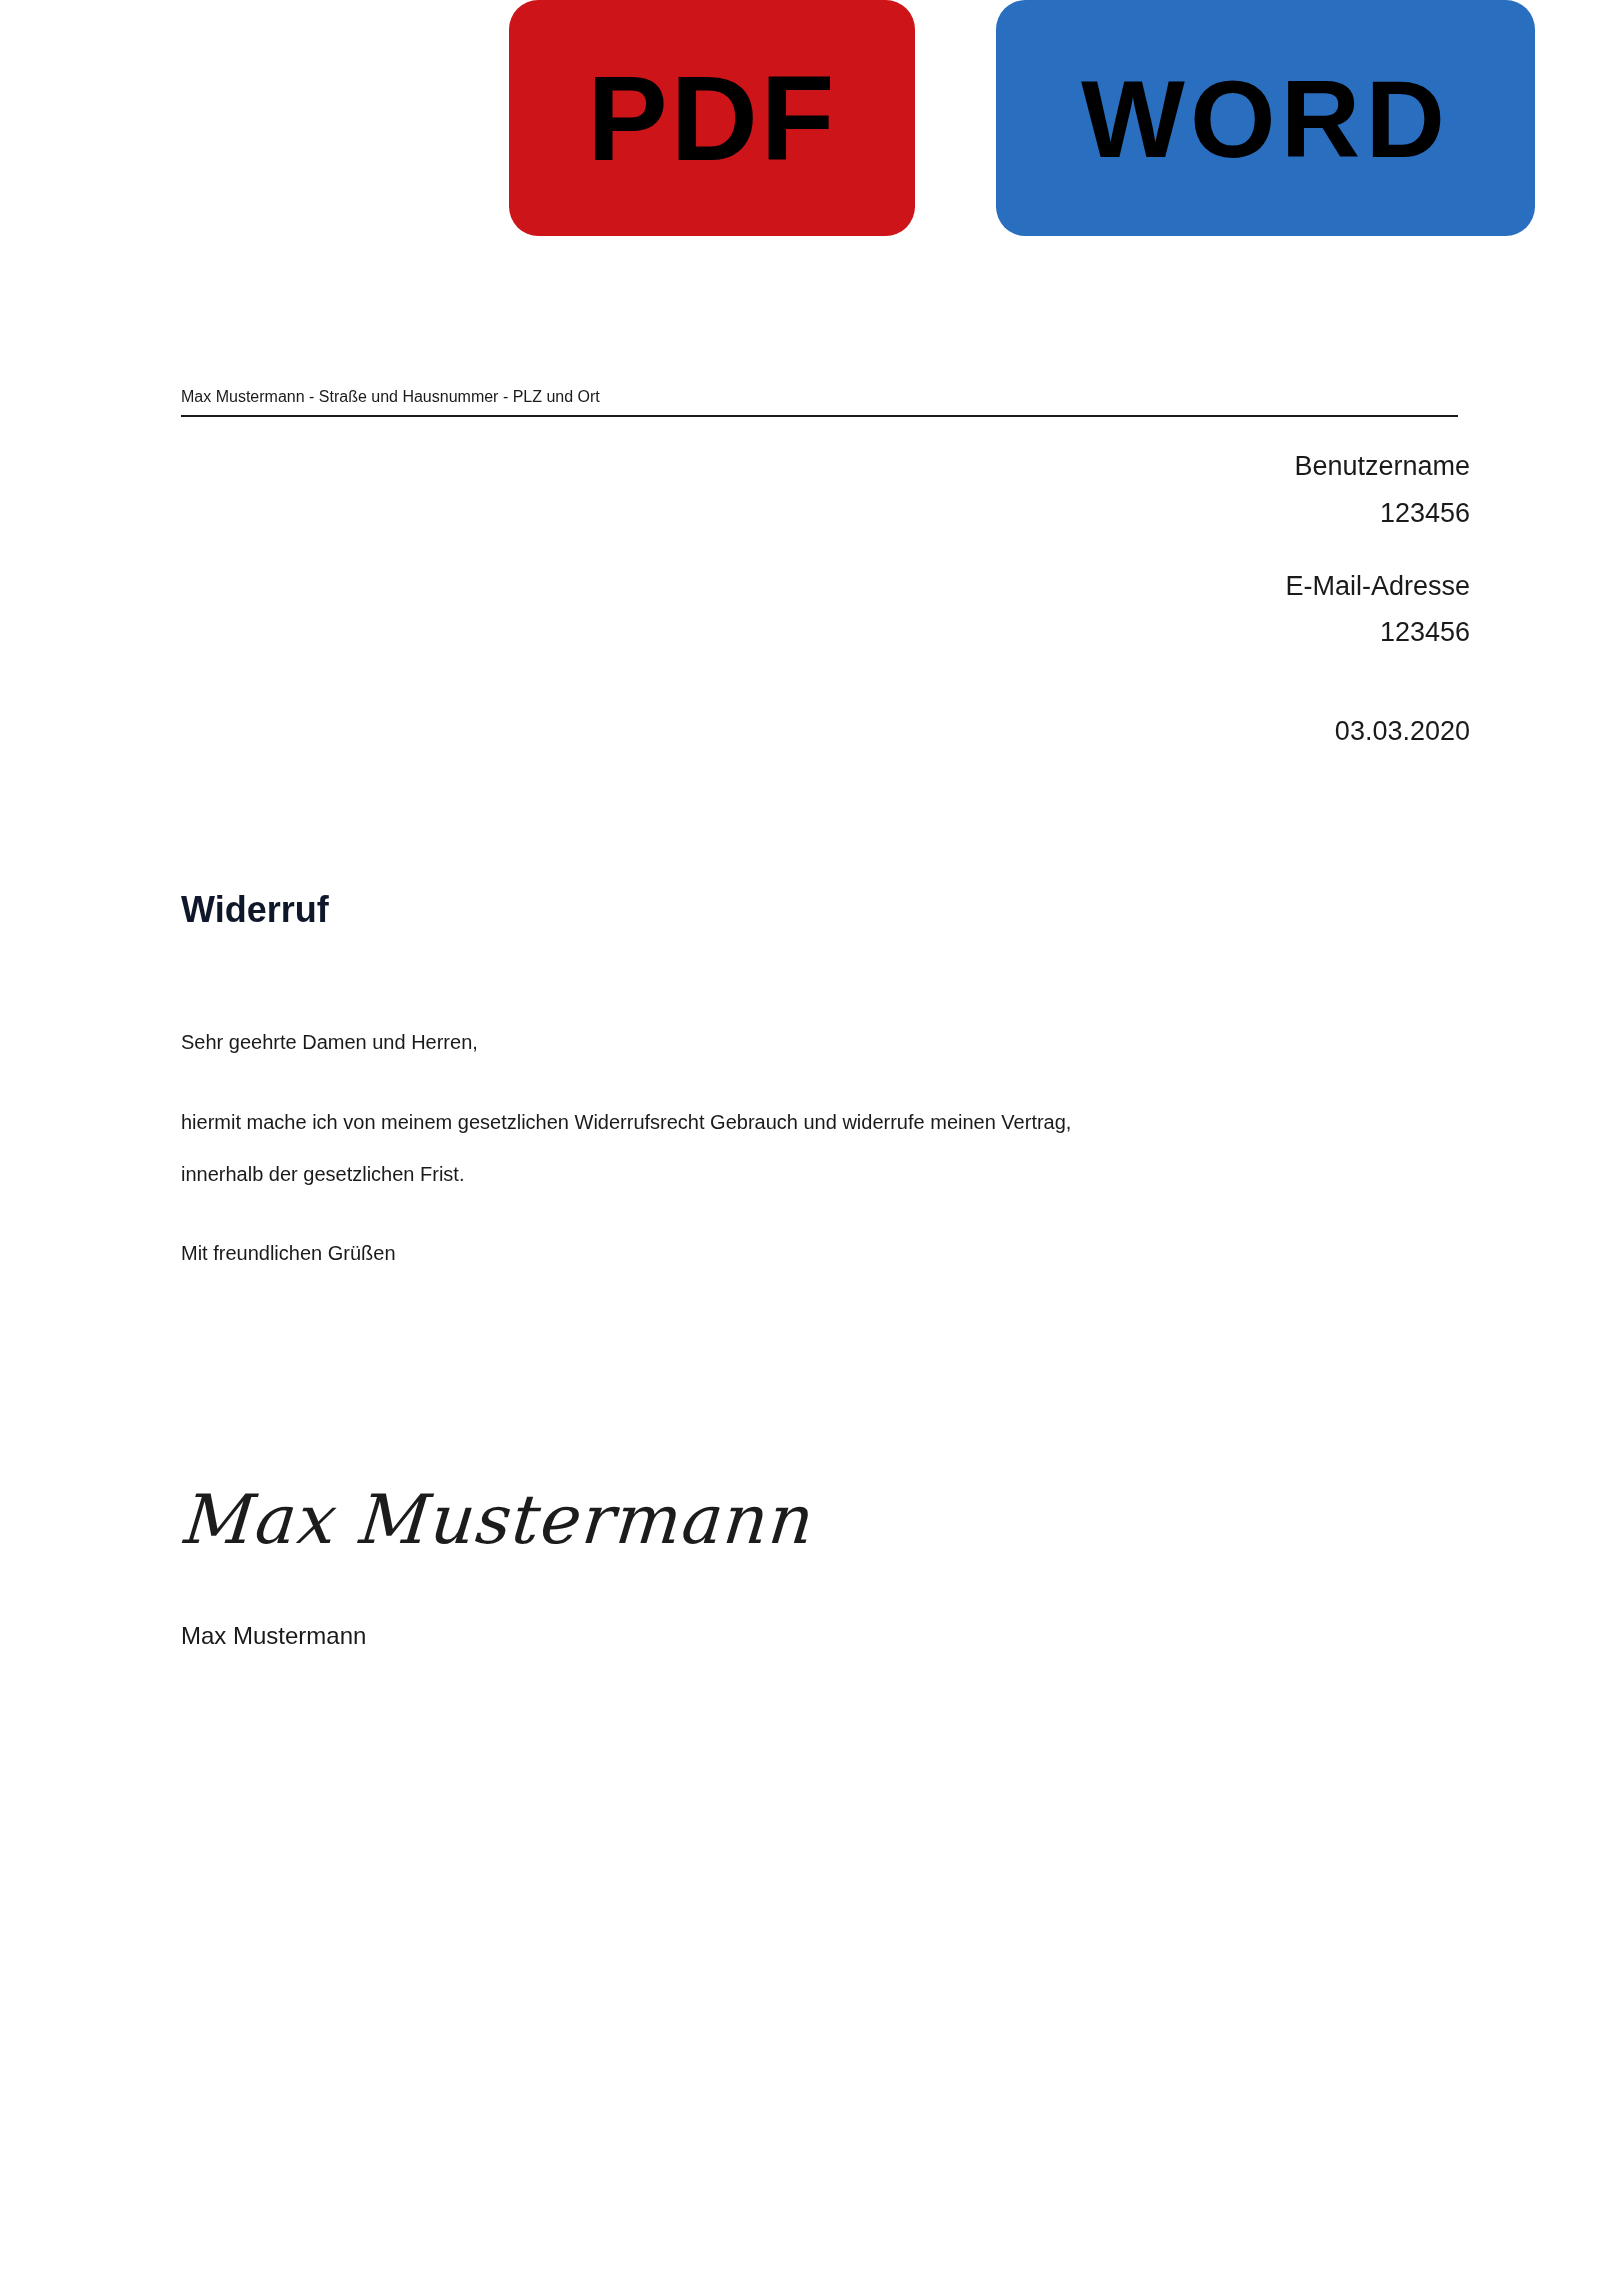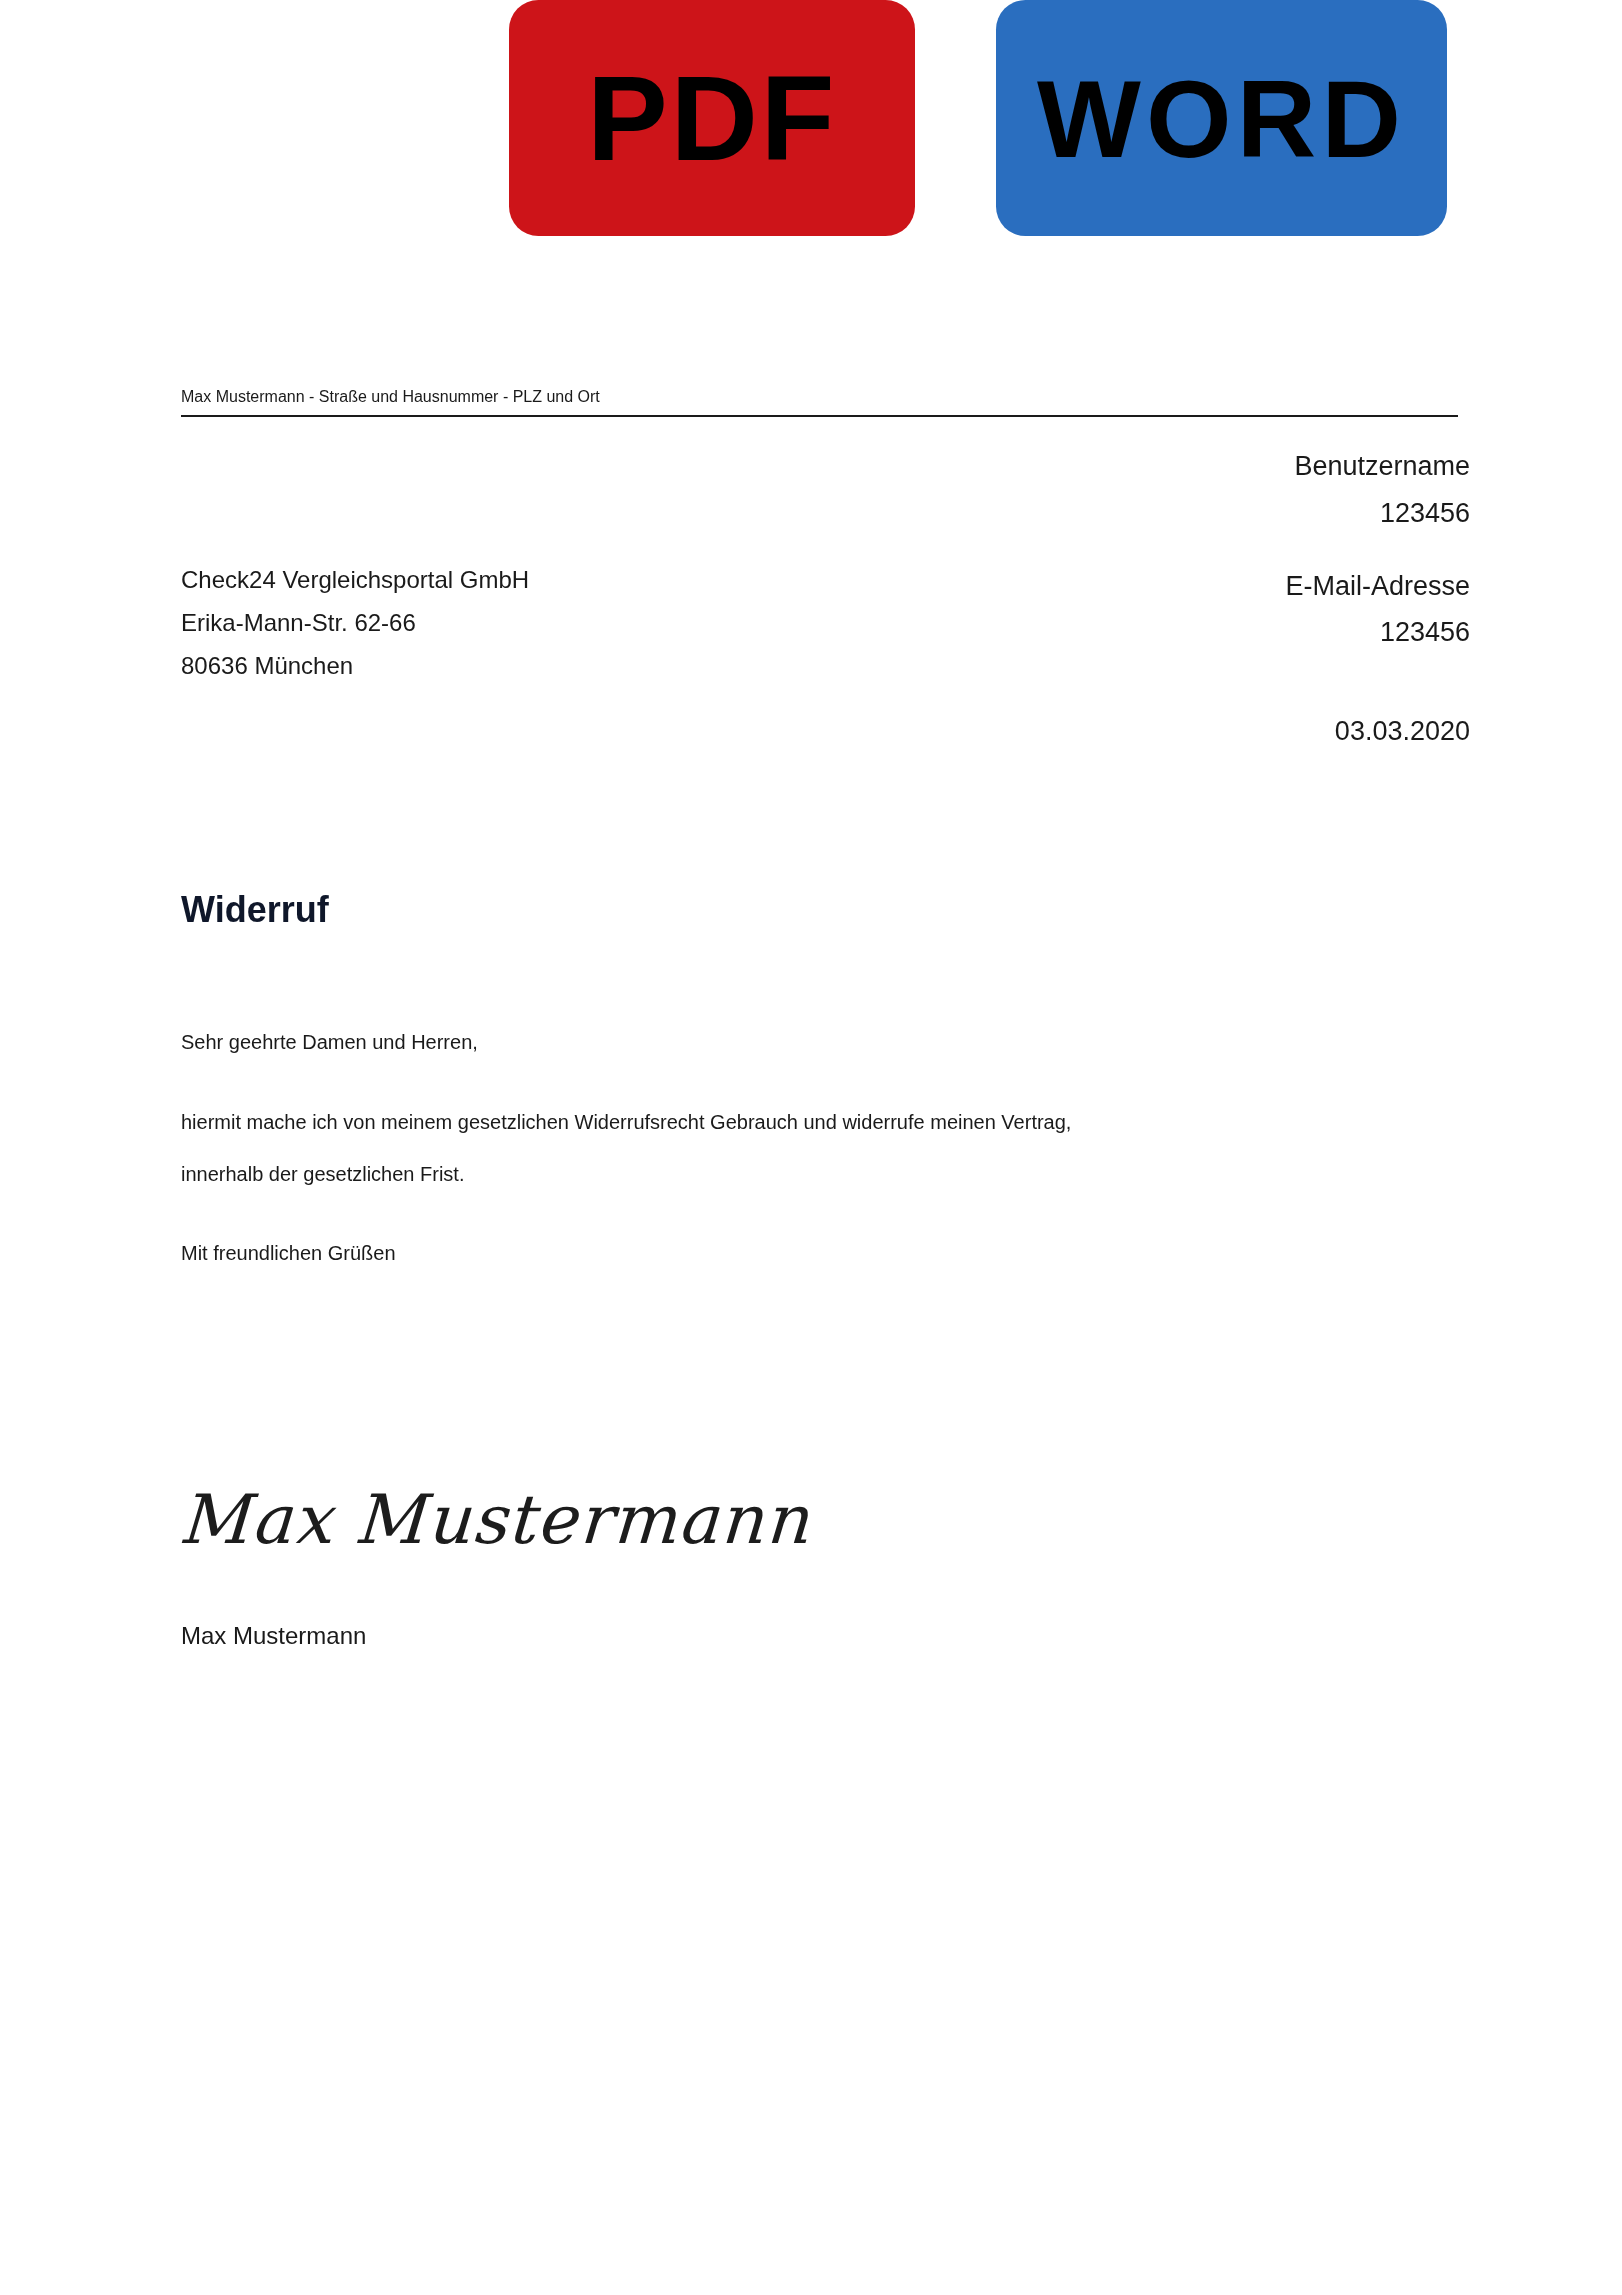--- a/index.html
+++ b/index.html
@@ -29,21 +29,21 @@
   }
   .dl-btn.pdf {
     left: 509px;
     width: 406px;
     height: 236px;
     font-size: 121px;
     letter-spacing: 2.6px;
   }
   .dl-btn.word {
     left: 996px;
-    width: 451px;
+    width: 539px;
     height: 236px;
     font-size: 110px;
     letter-spacing: 5.2px;
   }
 
   
   .sender-line {
     position: absolute;
     left: 181px;
     top: 383px;
@@ -132,25 +132,20 @@
   <div class="dl-btn word" style="background-color: rgb(42, 110, 191);">WORD</div>
 
   <div class="sender-line">Max Mustermann - Straße und Hausnummer - PLZ und Ort</div>
 
   <div class="meta-line meta-username-label">Benutzername</div>
   <div class="meta-line meta-username-value">123456</div>
   <div class="meta-line meta-email-label">E-Mail-Adresse</div>
   <div class="meta-line meta-email-value">123456</div>
   <div class="meta-line meta-date">03.03.2020</div>
 
-  <div class="recipient">
-    <div>Check24 Vergleichsportal GmbH</div>
-    <div>Erika-Mann-Str. 62-66</div>
-    <div>80636 München</div>
-  </div>
 
   <div class="subject">Widerruf</div>
 
   <div class="letter-body">
     <p>Sehr geehrte Damen und Herren,</p>
     <p>hiermit mache ich von meinem gesetzlichen Widerrufsrecht Gebrauch und widerrufe meinen Vertrag,
 innerhalb der gesetzlichen Frist.</p>
     <p>Mit freundlichen Grüßen</p>
   </div>
 

